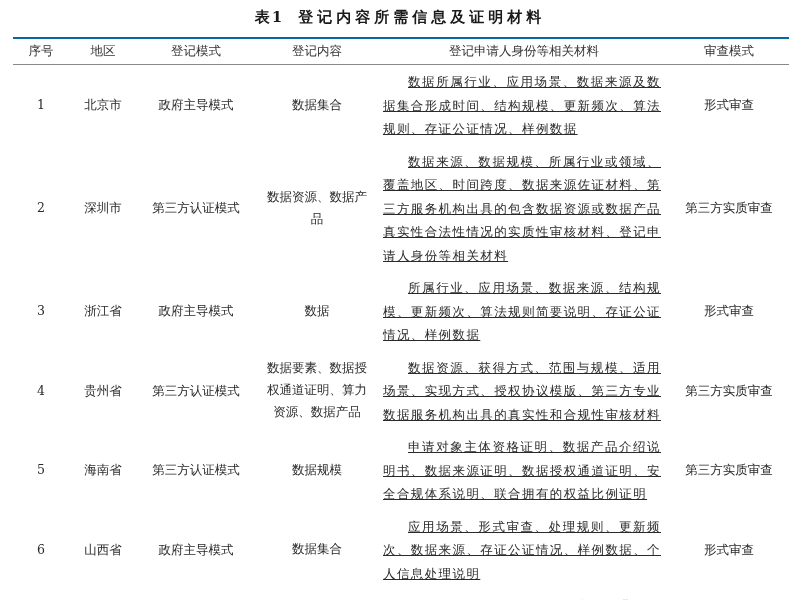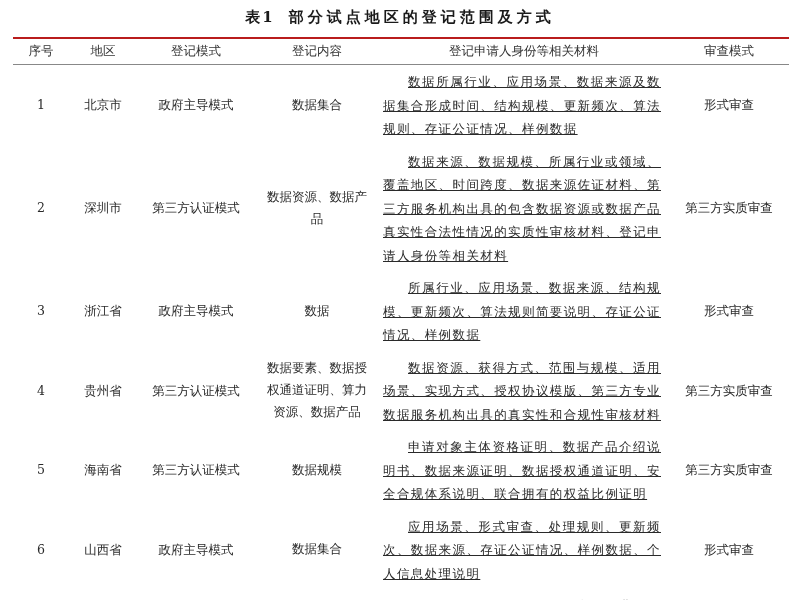--- a/index.html
+++ b/index.html
@@ -33,21 +33,21 @@
     table {
       position: absolute;
       top: 37px;
       left: 13px;
       width: 776px;
       border-collapse: collapse;
       table-layout: fixed;
       font-size: 12.5px;
     }
     thead tr {
-      border-top: 2px solid #b91c1c;
+      border-top: 2px solid #0369a1;
       border-bottom: 1px solid #888;
       margin-top: 32px;
     }
     tbody tr:last-child {
       border-bottom: 2px solid #333;
     }
     th {
       font-weight: normal;
       height: 25px;
       padding: 0;
@@ -87,21 +87,21 @@
     tr.r3 { height: 68px; }
     tr.r4 { height: 70px; }
     tr.r5 { height: 70px; }
     tr.r6 { height: 70px; }
     tr.r7 { height: 72px; }
   </style>
 </head>
 <body>
 
 <div class="caption">
-  <span class="num">表1</span><span>部分试点地区的登记范围及方式</span>
+  <span class="num">表1</span><span>登记内容所需信息及证明材料</span>
 </div>
 
 <table>
   <colgroup>
     <col class="c-no">
       <col class="c-region">
       <col class="c-mode">
       <col class="c-content">
       <col class="c-detail">
       <col class="c-review">

